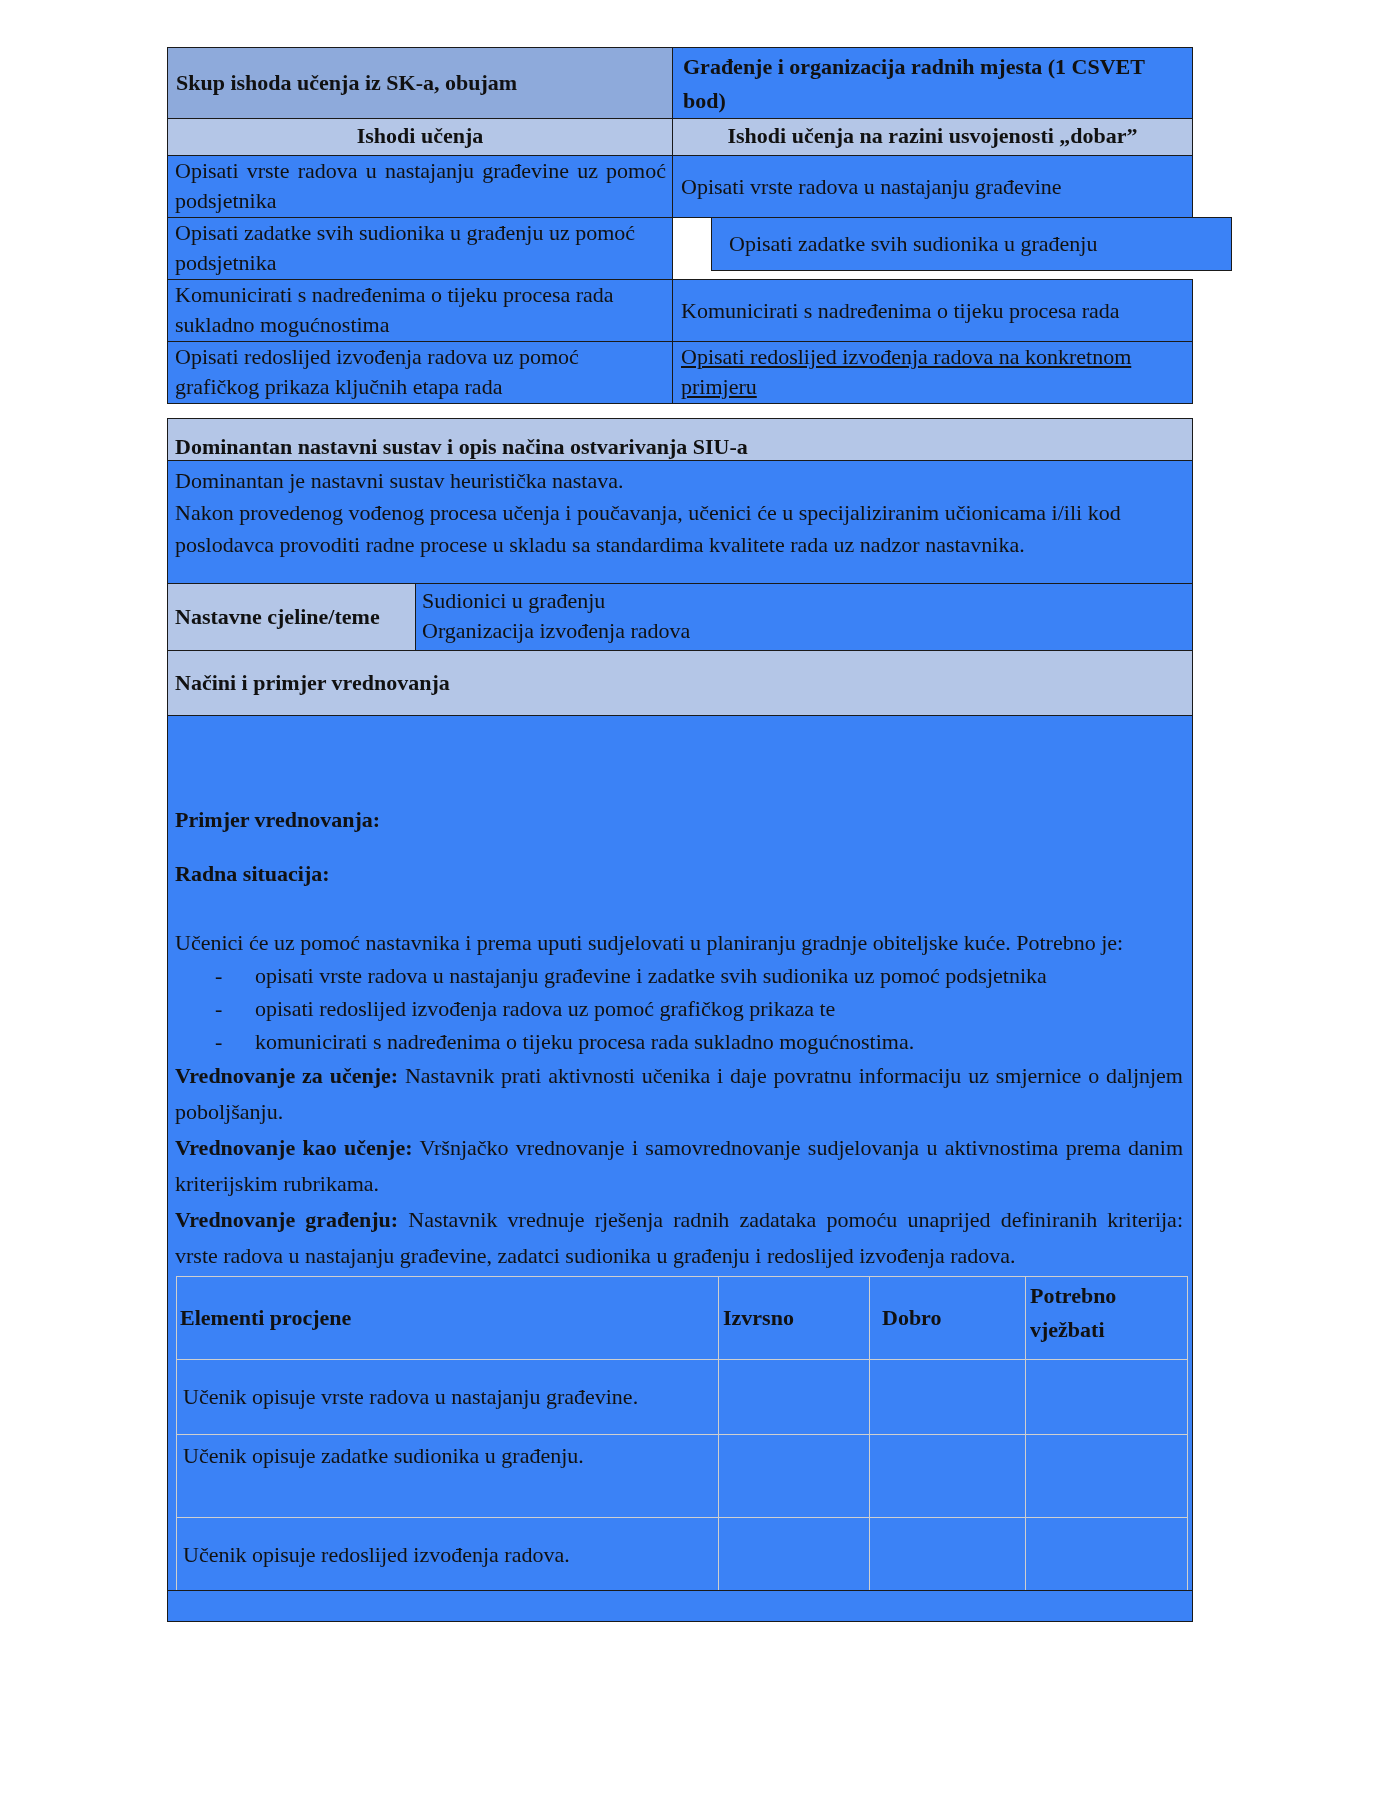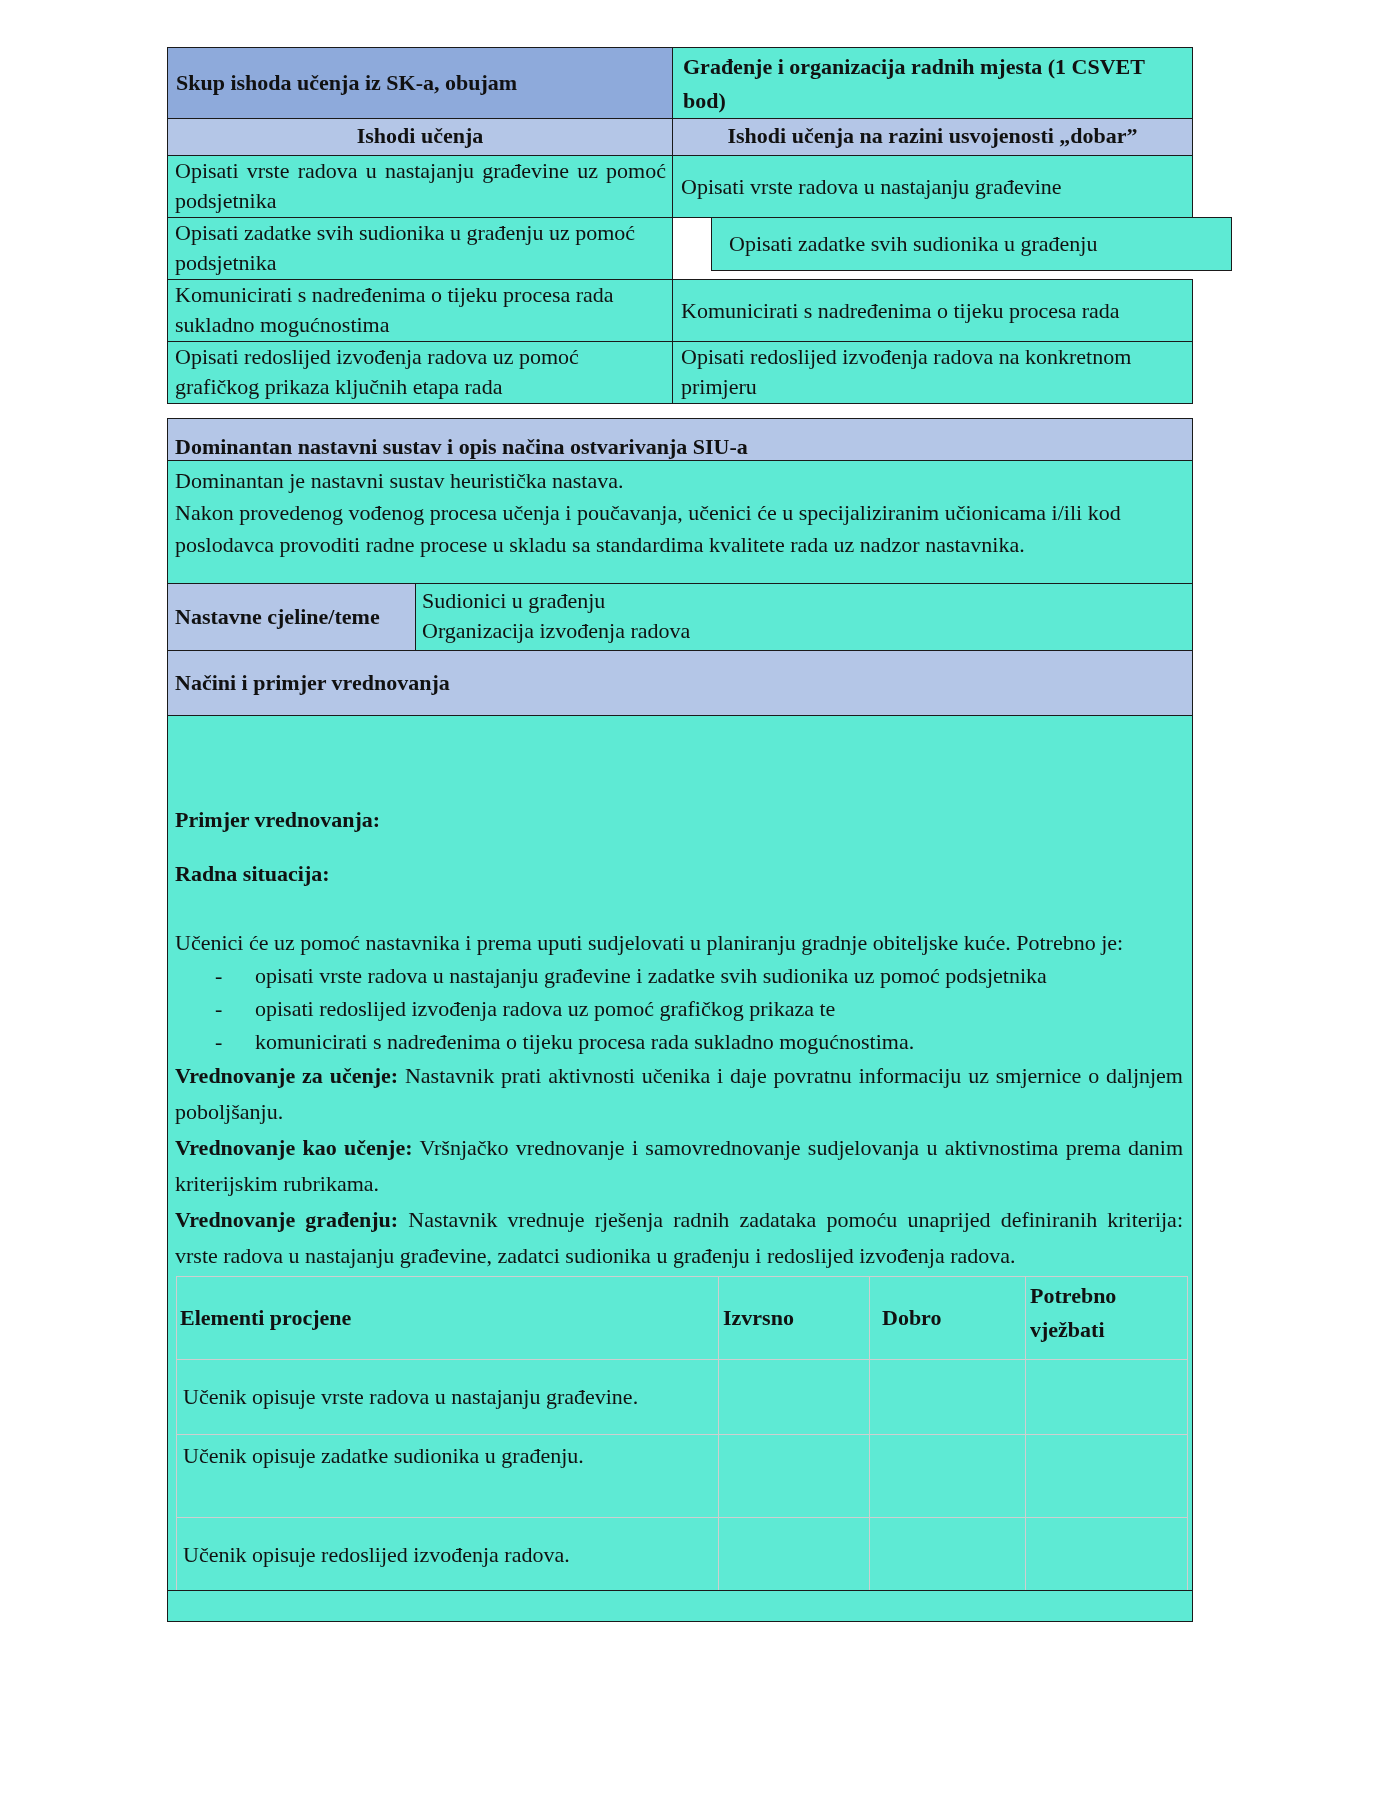--- a/index.html
+++ b/index.html
@@ -1,21 +1,21 @@
 <!DOCTYPE html>
 <html><head>
 <meta charset="utf-8">
 <style>
   html, body { margin:0; padding:0; background:#ffffff; }
   body { width:1386px; height:1797px; position:relative; font-family:"Liberation Serif", "DejaVu Serif", serif; color:#111; }
   .abs { position:absolute; box-sizing:border-box; }
   .cell { position:absolute; box-sizing:border-box; border:1.5px solid #1a1a1a; overflow:hidden; }
   .dark { background:#8eaadb; }
   .light { background:#b4c6e7; }
-  .white { background:#5eead4; }
+  .white { background:#3b82f6; }
   .hdr { font-weight:bold; font-size:22px; line-height:32px; }
   .txt { font-size:22px; line-height:30px; }
   .center { text-align:center; }
   .vcenter { display:flex; align-items:center; }
   .justify { text-align:justify; }
   .p { margin:0; }
   .inner { position:absolute; box-sizing:border-box; border:1.5px solid #cfcfcf; }
   .ihdr { font-weight:bold; font-size:22px; line-height:34px; }
 </style>
 </head>
@@ -52,21 +52,21 @@
 <div class="cell white txt" style="left:167px; top:279px; width:506px; height:63px; padding:0 6px 0 7px;">
   <span>Komunicirati s nadređenima o tijeku procesa rada sukladno mogućnostima</span>
 </div>
 <div class="cell white txt vcenter" style="left:672px; top:279px; width:521px; height:63px; padding-left:8px;">
   <span>Komunicirati s nadređenima o tijeku procesa rada</span>
 </div>
 
 <div class="cell white txt" style="left:167px; top:341px; width:506px; height:63px; padding:0 6px 0 7px;">
   <span>Opisati redoslijed izvođenja radova uz pomoć grafičkog prikaza ključnih etapa rada</span>
 </div>
-<div class="cell white txt" style="left:672px; top:341px; width:521px; height:63px; padding:0 6px 0 8px;">
+<div class="cell white txt" style="left:672px; top:341px; width:521px; height:63px; padding:0 6px 0 8px;text-decoration:underline;">
   <span>Opisati redoslijed izvođenja radova na konkretnom primjeru</span>
 </div>
 
 <div class="cell light hdr vcenter" style="left:167px; top:403px; width:1026px; height:58px; padding-left:7px;margin-top:15px;">
   <span>Dominantan nastavni sustav i opis načina ostvarivanja SIU-a</span>
 </div>
 
 <div class="cell white txt" style="left:167px; top:460px; width:1026px; height:124px; padding:4px 8px 0 7px; line-height:32px;">
   <p class="p">Dominantan je nastavni sustav heuristička nastava.</p>
   <p class="p">Nakon provedenog vođenog procesa učenja i poučavanja, učenici će u specijaliziranim učionicama i/ili kod poslodavca provoditi radne procese u skladu sa standardima kvalitete rada uz nadzor nastavnika.</p>

